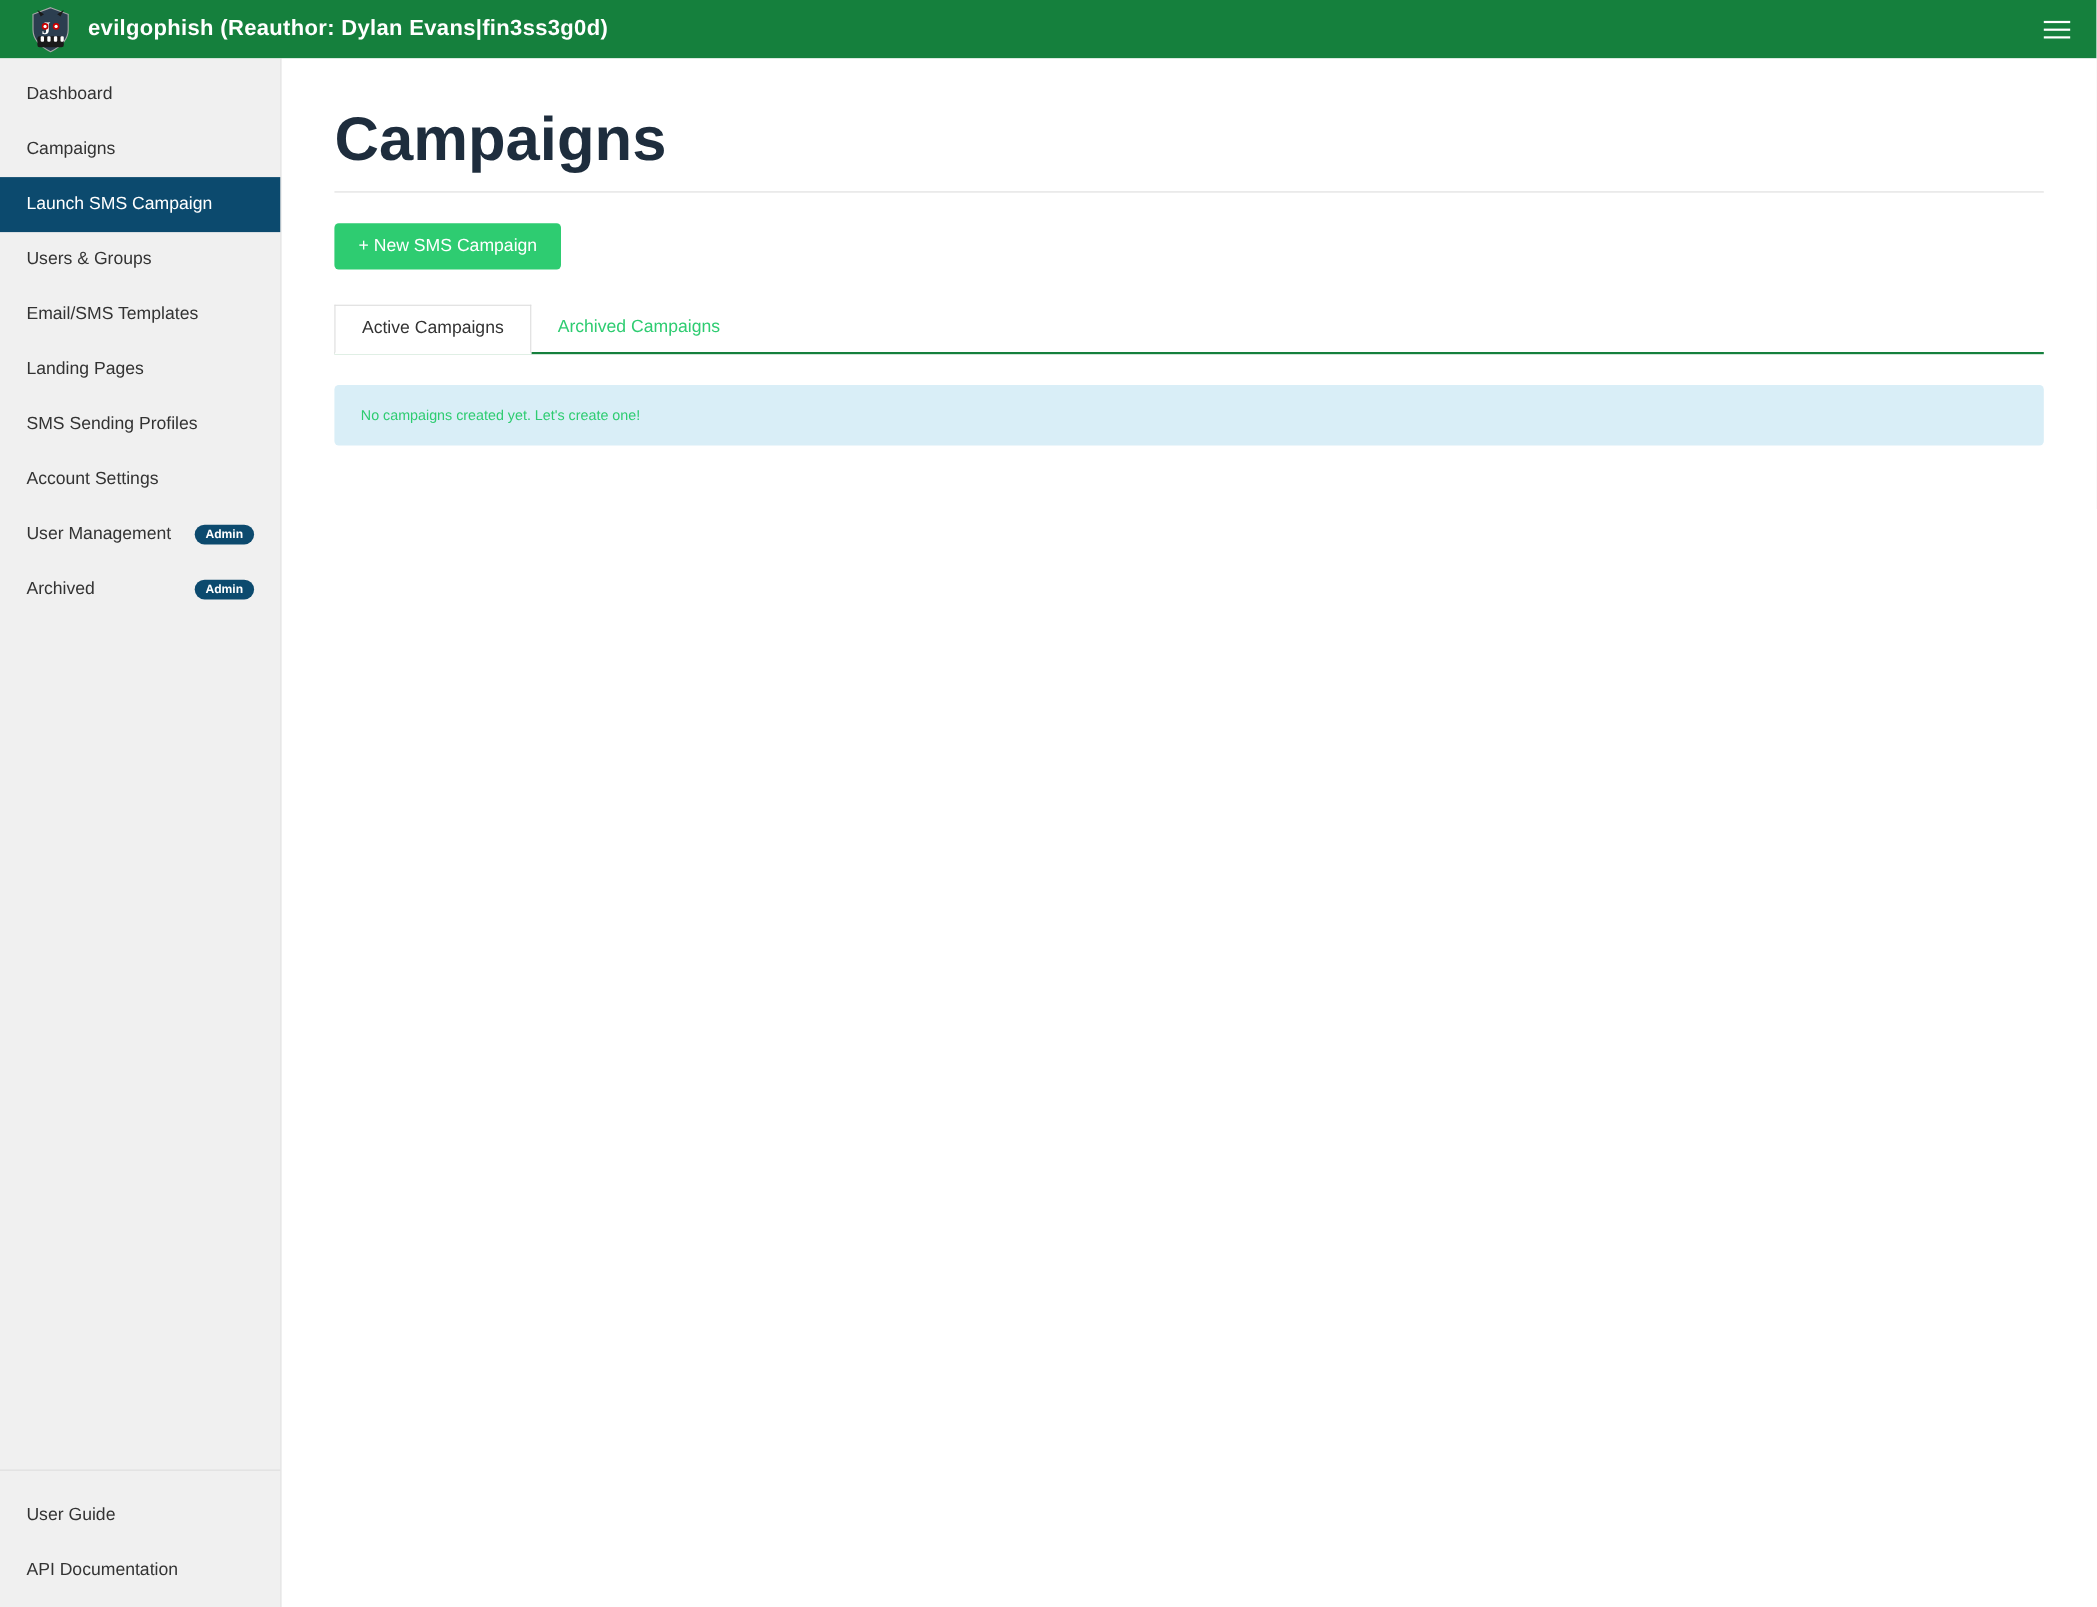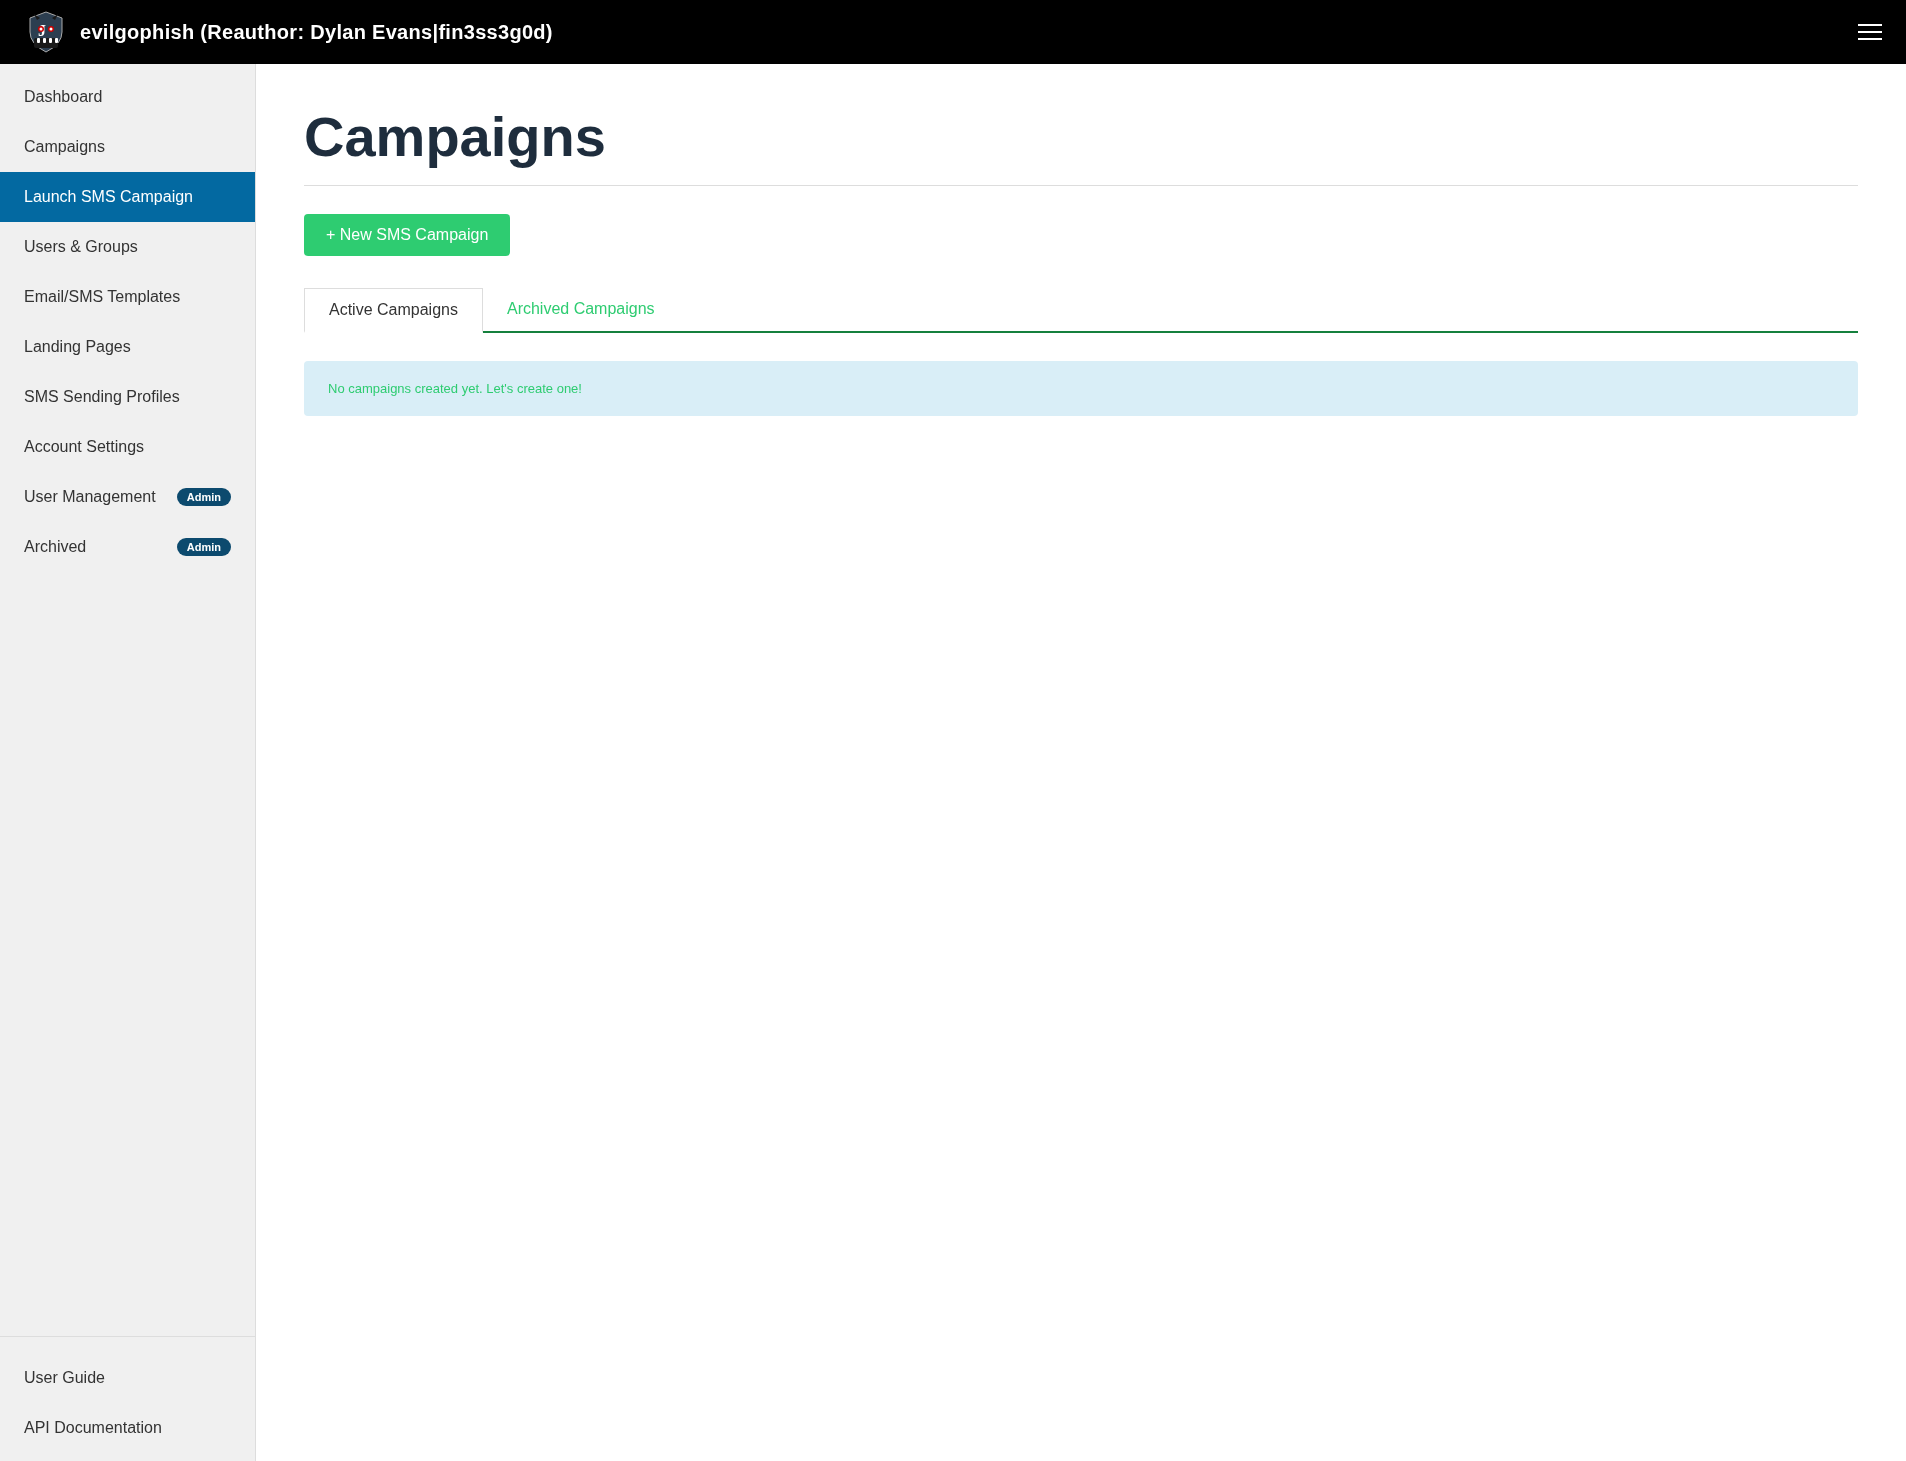--- a/index.html
+++ b/index.html
@@ -1,26 +1,26 @@
 <!DOCTYPE html>
 <html><head>
   <meta charset="utf-8">
   <style>
     * { margin: 0; padding: 0; box-sizing: border-box; }
     body { font-family: 'Segoe UI', Arial, sans-serif; display: flex; flex-direction: column; height: 100vh; background: #f5f5f5; }
 
     
     .header {
-      background: #000000;
+      background: #15803d;
       color: white;
       display: flex;
       align-items: center;
       justify-content: space-between;
       padding: 10px 24px;
-      height: 64px;
+      height: 53px;
       flex-shrink: 0;
     }
     .header-left {
       display: flex;
       align-items: center;
       gap: 12px;
     }
     .logo-shield {
       width: 44px;
       height: 44px;
@@ -68,21 +68,21 @@
       display: flex;
       align-items: center;
       justify-content: space-between;
       padding: 16px 24px;
       font-size: 16px;
       color: #333;
       cursor: pointer;
       border-bottom: none;
     }
     .sidebar-item.active {
-      background: #0369a1;
+      background: #0c4a6e;
       color: white;
     }
     .sidebar-badge {
       background: #0c4a6e;
       color: white;
       font-size: 11px;
       font-weight: 600;
       padding: 3px 10px;
       border-radius: 12px;
     }

